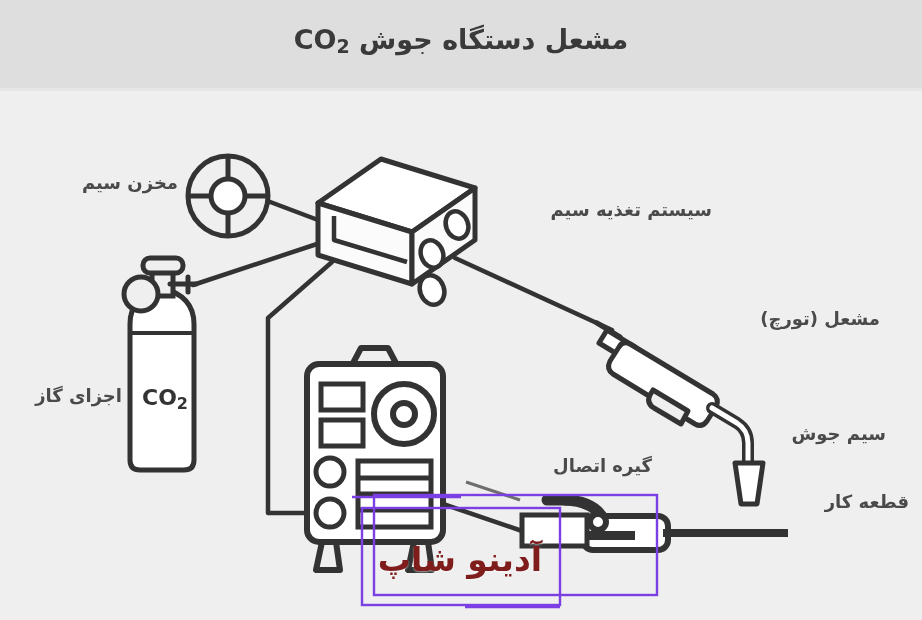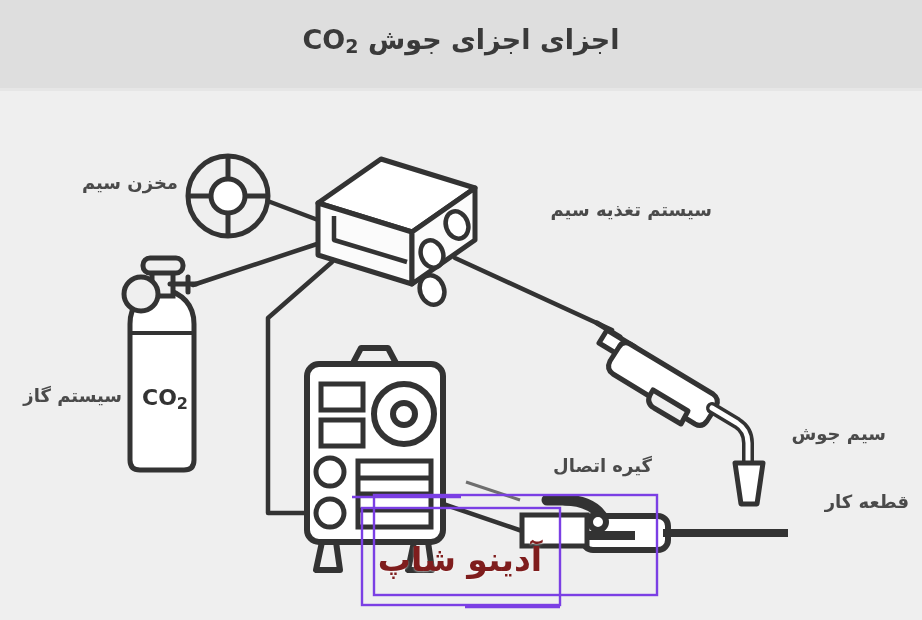--- a/index.html
+++ b/index.html
@@ -101,21 +101,21 @@
   }
 </style>
 </head>
 <body>
 
 <div id="page">
 
   <div id="header-band"></div>
   <div id="header-divider"></div>
 
-  <div id="diagram-title"><span>اجزای اجزای جوش CO</span><span class="sub">2</span></div>
+  <div id="diagram-title"><span>مشعل دستگاه جوش CO</span><span class="sub">2</span></div>
 
   <div id="canvas-area"></div>
 
   <svg class="layer" viewBox="0 0 922 620">
 
     <g fill="none" stroke="#333333" stroke-width="4.5" stroke-linecap="round" stroke-linejoin="round">
 
       <path d="M265 200 L318 220"></path>
 
       <path d="M193 285 L320 243"></path>
@@ -243,24 +243,25 @@
       <rect x="374" y="495" width="283" height="100"></rect>
       <line x1="352" y1="497" x2="461" y2="497"></line>
       <line x1="465" y1="607" x2="560" y2="607"></line>
     </g>
   </svg>
 
   <div class="lbl" style="left:38px; top:172px; width:140px;">مخزن سیم</div>
 
   <div class="lbl" style="left:492px; top:199px; width:220px;text-align:right;">سیستم تغذیه سیم</div>
 
+  <div class="lbl" style="left:700px; top:308px; width:180px;">مشعل (تورچ)</div>
 
   <div class="lbl" style="left:756px; top:423px; width:130px;text-align:right;">سیم جوش</div>
 
-  <div class="lbl" style="left:12px; top:385px; width:110px;">سیستم گاز</div>
+  <div class="lbl" style="left:12px; top:385px; width:110px;">اجزای گاز</div>
 
 
   <div class="lbl" style="left:522px; top:455px; width:130px;">گیره اتصال</div>
 
   <div class="lbl" style="left:799px; top:491px; width:110px;">قطعه کار</div>
 
   <div class="lbl-cyl" style="left:142px; top:385px;"><span>CO</span><span class="sub">2</span></div>
 
   <div id="watermark-text">آدینو شاپ</div>
 

